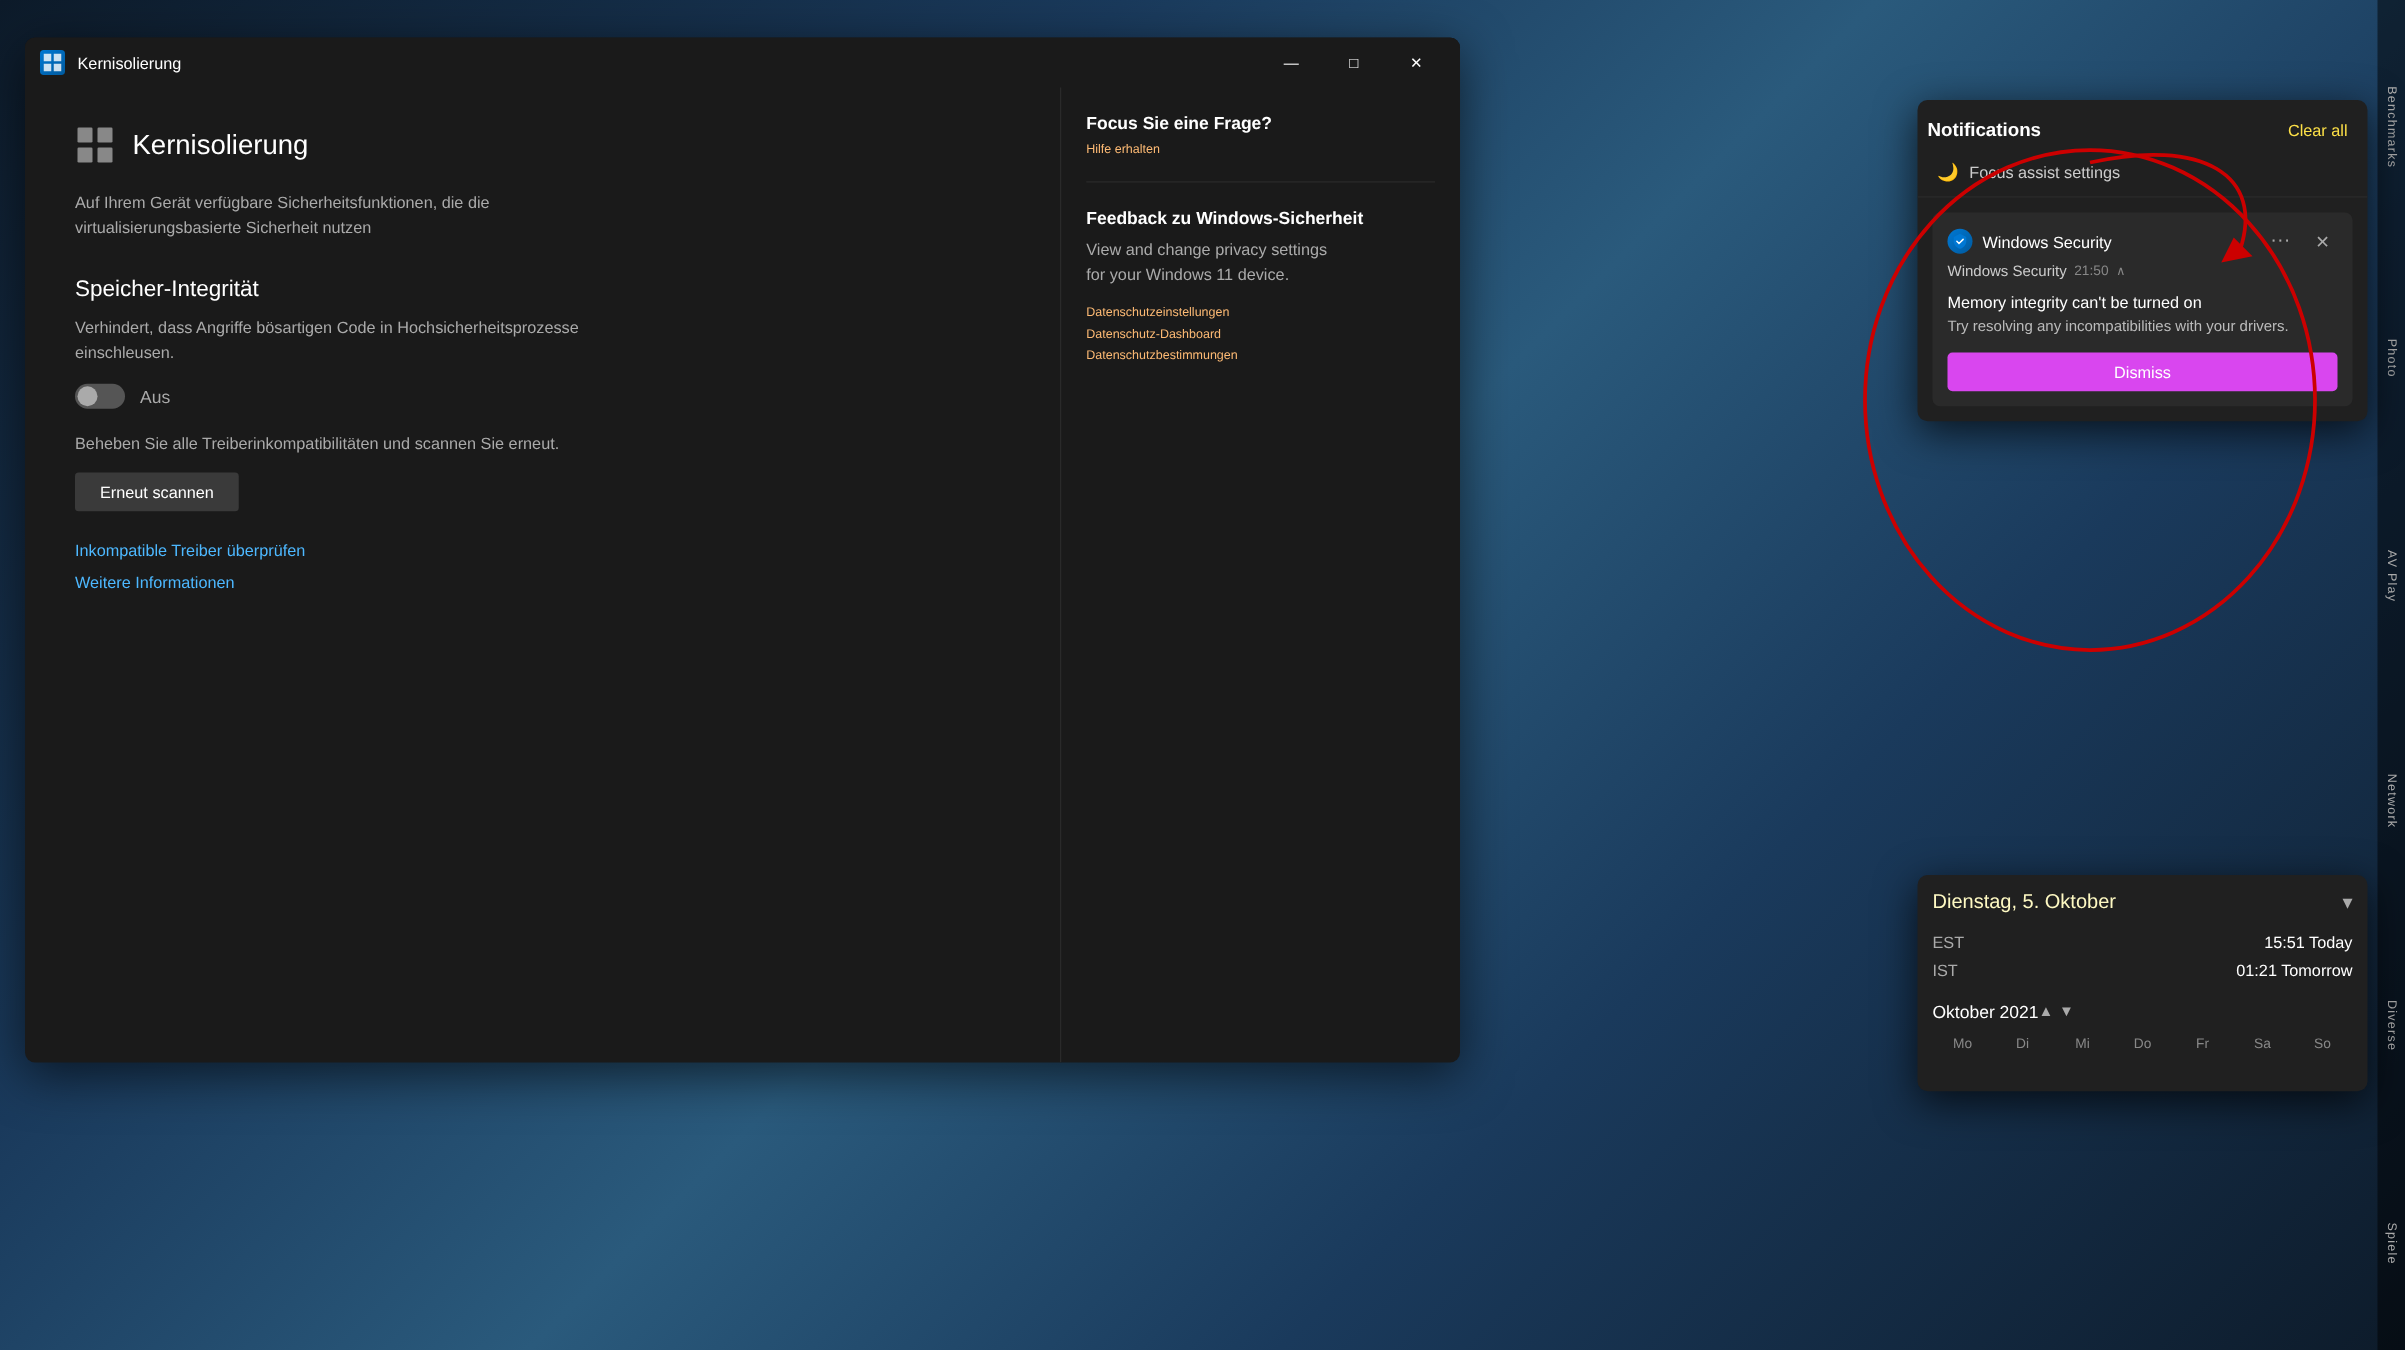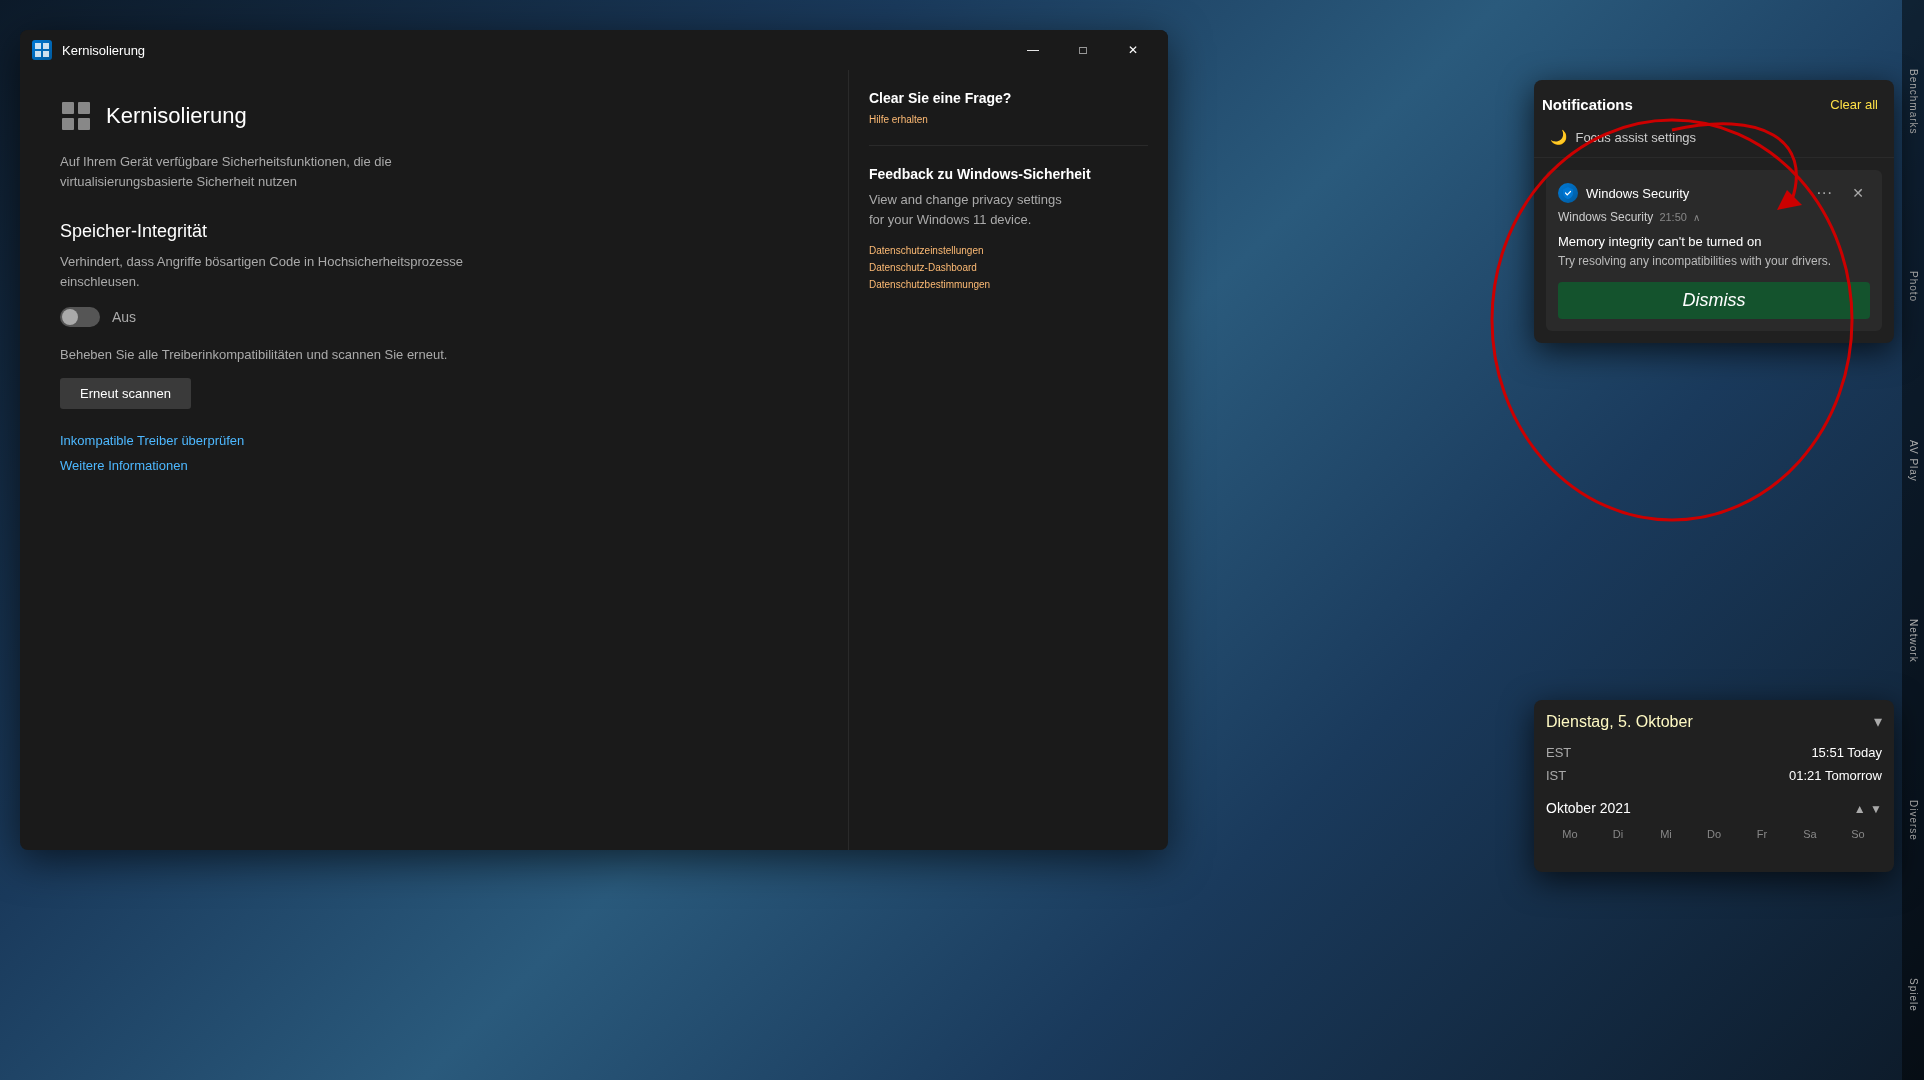--- a/index.html
+++ b/index.html
@@ -393,28 +393,27 @@
 
     .notif-message-body {
       color: #bbb;
       font-size: 12px;
       line-height: 1.4;
       margin-bottom: 12px;
     }
 
     .dismiss-btn {
       width: 100%;
-      background: #14532d;
+      background: #d946ef;
       border: none;
       color: #fff;
       padding: 8px;
-      font-size: 18px;
+      font-size: 13px;
       cursor: pointer;
       border-radius: 4px;
-      font-style: italic;
     }
 
     
     .calendar-panel {
       position: absolute;
       top: 700px;
       right: 30px;
       width: 360px;
       background: #202020;
       border-radius: 8px;
@@ -451,21 +450,21 @@
       color: #ccc;
       font-size: 13px;
     }
 
     .timezone-label { color: #aaa; }
     .timezone-value { color: #fff; }
 
     .calendar-month-header {
       display: flex;
       align-items: center;
-      justify-content: space-between;
+      justify-content: flex-start;
       margin-top: 12px;
       margin-bottom: 8px;
     }
 
     .calendar-month-title {
       color: #fff;
       font-size: 14px;
     }
 
     .cal-nav-btn {
@@ -550,21 +549,21 @@
       </div>
 
       <p class="rescan-note">Beheben Sie alle Treiberinkompatibilitäten und scannen Sie erneut.</p>
       <button class="btn-rescan">Erneut scannen</button>
 
       <a class="link">Inkompatible Treiber überprüfen</a>
       <a class="link">Weitere Informationen</a>
     </div>
 
     <div class="right-panel">
-      <h3 class="right-section-title">Clear Sie eine Frage?</h3>
+      <h3 class="right-section-title">Focus Sie eine Frage?</h3>
       <a class="right-link">Hilfe erhalten</a>
 
       <hr class="divider">
 
       <h3 class="right-section-title">Feedback zu Windows-Sicherheit</h3>
       <p class="section-description">View and change privacy settings<br>for your Windows 11 device.</p>
       <a class="right-link">Datenschutzeinstellungen</a>
       <a class="right-link">Datenschutz-Dashboard</a>
       <a class="right-link">Datenschutzbestimmungen</a>
     </div>

